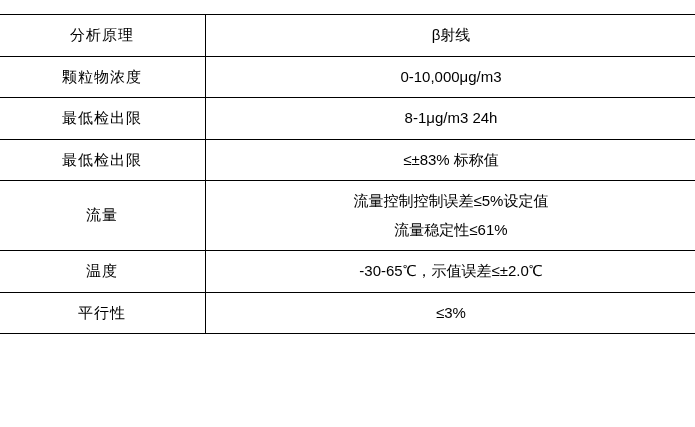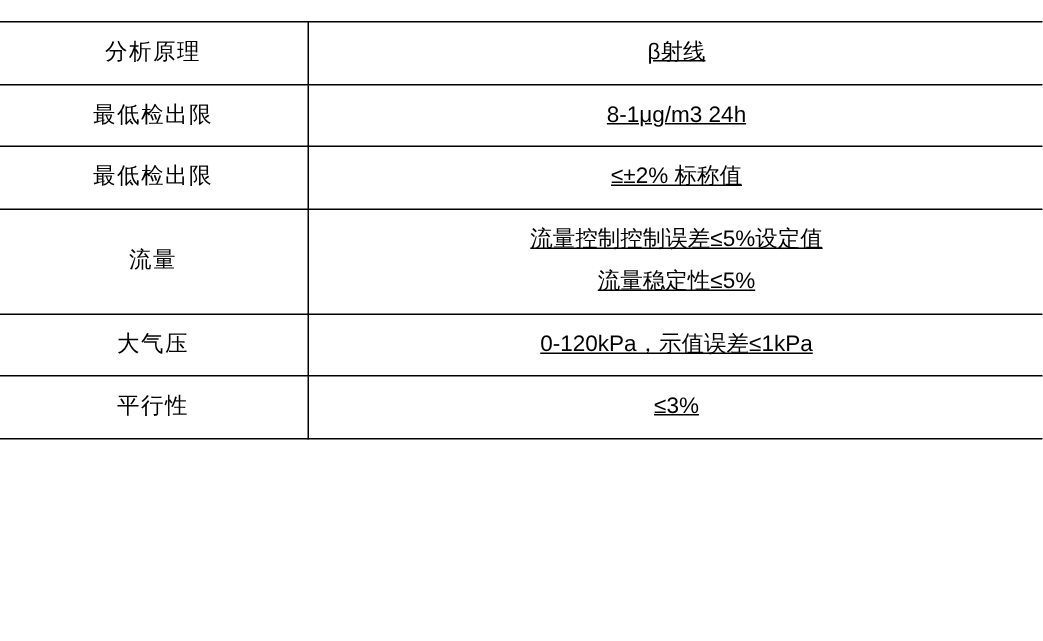--- a/index.html
+++ b/index.html
@@ -35,21 +35,20 @@
     line-height: 1.5;
     padding: 6px 4px;
     font-family: "Liberation Sans", sans-serif;
   }
   td.label-cell {
     width: 198px;
     letter-spacing: 1px;
   }
   td.value-cell {
     width: 482px;
-    text-decoration: underline;
   }
   td.value-cell .vline {
     display: block;
     padding: 3px 0;
   }
   .row-tall td {
     padding-top: 10px;
     padding-bottom: 10px;
   }
 </style>
@@ -60,52 +59,58 @@
   <table class="spec-table">
     <tbody>
 
       <tr>
         <td class="label-cell">分析原理</td>
         <td class="value-cell">
           <span class="vline">β射线</span>
         </td>
       </tr>
 
+      <tr>
+        <td class="label-cell">颗粒物浓度</td>
+        <td class="value-cell">
+          <span class="vline">0-10,000μg/m3</span>
+        </td>
+      </tr>
 
       <tr>
         <td class="label-cell">最低检出限</td>
         <td class="value-cell">
           <span class="vline">8-1μg/m3    24h</span>
         </td>
       </tr>
 
 
       <tr>
         <td class="label-cell">最低检出限</td>
         <td class="value-cell">
-          <span class="vline">≤±2% 标称值</span>
+          <span class="vline">≤±83% 标称值</span>
         </td>
       </tr>
 
       <tr class="row-tall">
         <td class="label-cell">流量</td>
         <td class="value-cell">
           <span class="vline">流量控制控制误差≤5%设定值</span>
-          <span class="vline">流量稳定性≤5%</span>
+          <span class="vline">流量稳定性≤61%</span>
+        </td>
+      </tr>
+
+      <tr>
+        <td class="label-cell">温度</td>
+        <td class="value-cell">
+          <span class="vline">-30-65℃，示值误差≤±2.0℃</span>
         </td>
       </tr>
 
 
-
-      <tr>
-        <td class="label-cell">大气压</td>
-        <td class="value-cell">
-          <span class="vline">0-120kPa，示值误差≤1kPa</span>
-        </td>
-      </tr>
 
       <tr>
         <td class="label-cell">平行性</td>
         <td class="value-cell">
           <span class="vline">≤3%</span>
         </td>
       </tr>
 
     </tbody>
   </table>

